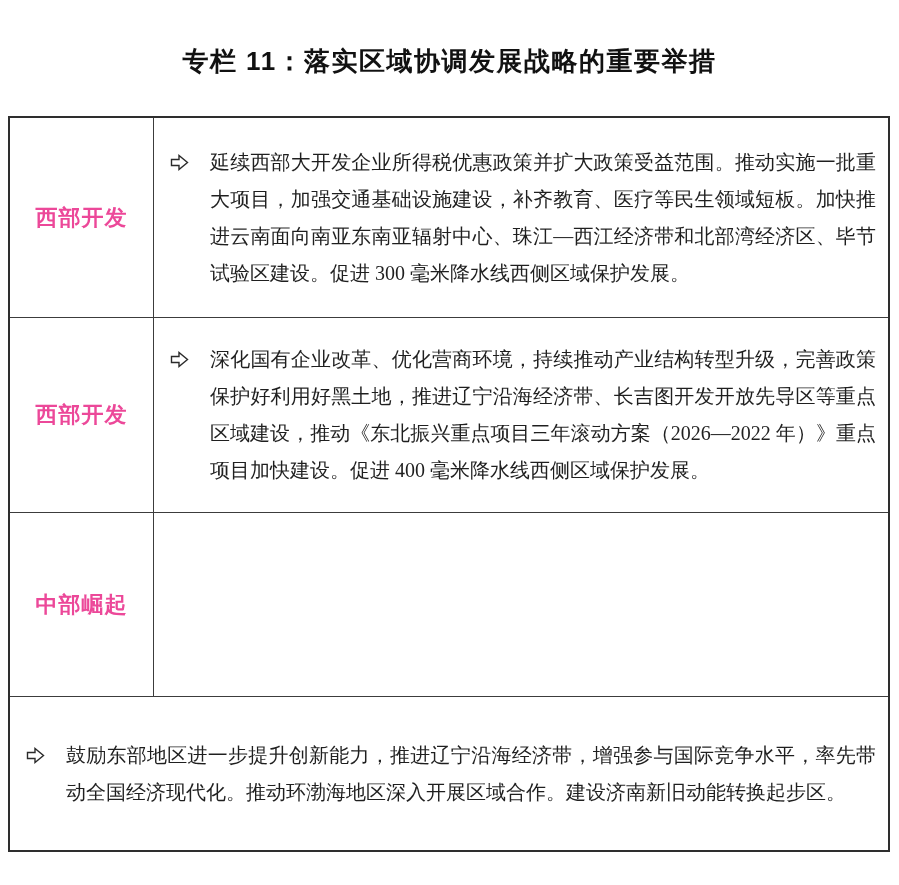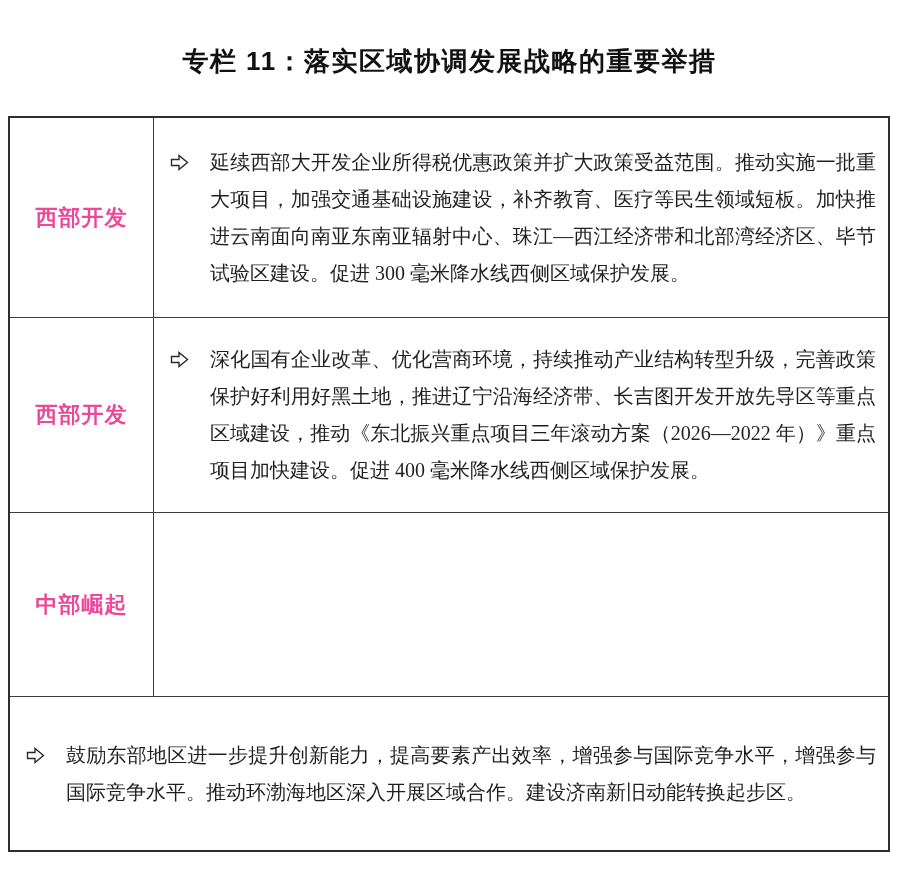--- a/index.html
+++ b/index.html
@@ -126,18 +126,18 @@
   </div>
 
   <div class="tr">
     <div class="content-cell">
       <div class="measure">
         <span class="bullet-icon">
           <svg width="21" height="21" viewBox="0 0 21 21">
               <path d="M2.5 7.5 H10 V3.5 L18.5 10.5 L10 17.5 V13.5 H2.5 Z" fill="none" stroke="#2b2b2b" stroke-width="1.4" stroke-linejoin="miter"></path>
             </svg>
         </span>
-        <p class="measure-text">鼓励东部地区进一步提升创新能力，提高要素产出效率，增强参与国际竞争水平，增强参与国际竞争水平。推动环渤海地区深入开展区域合作。建设济南新旧动能转换起步区。</p>
+        <p class="measure-text">鼓励东部地区进一步提升创新能力，推进辽宁沿海经济带，增强参与国际竞争水平，率先带动全国经济现代化。推动环渤海地区深入开展区域合作。建设济南新旧动能转换起步区。</p>
       </div>
     </div>
   </div>
 
 </div>
 
 </body></html>

